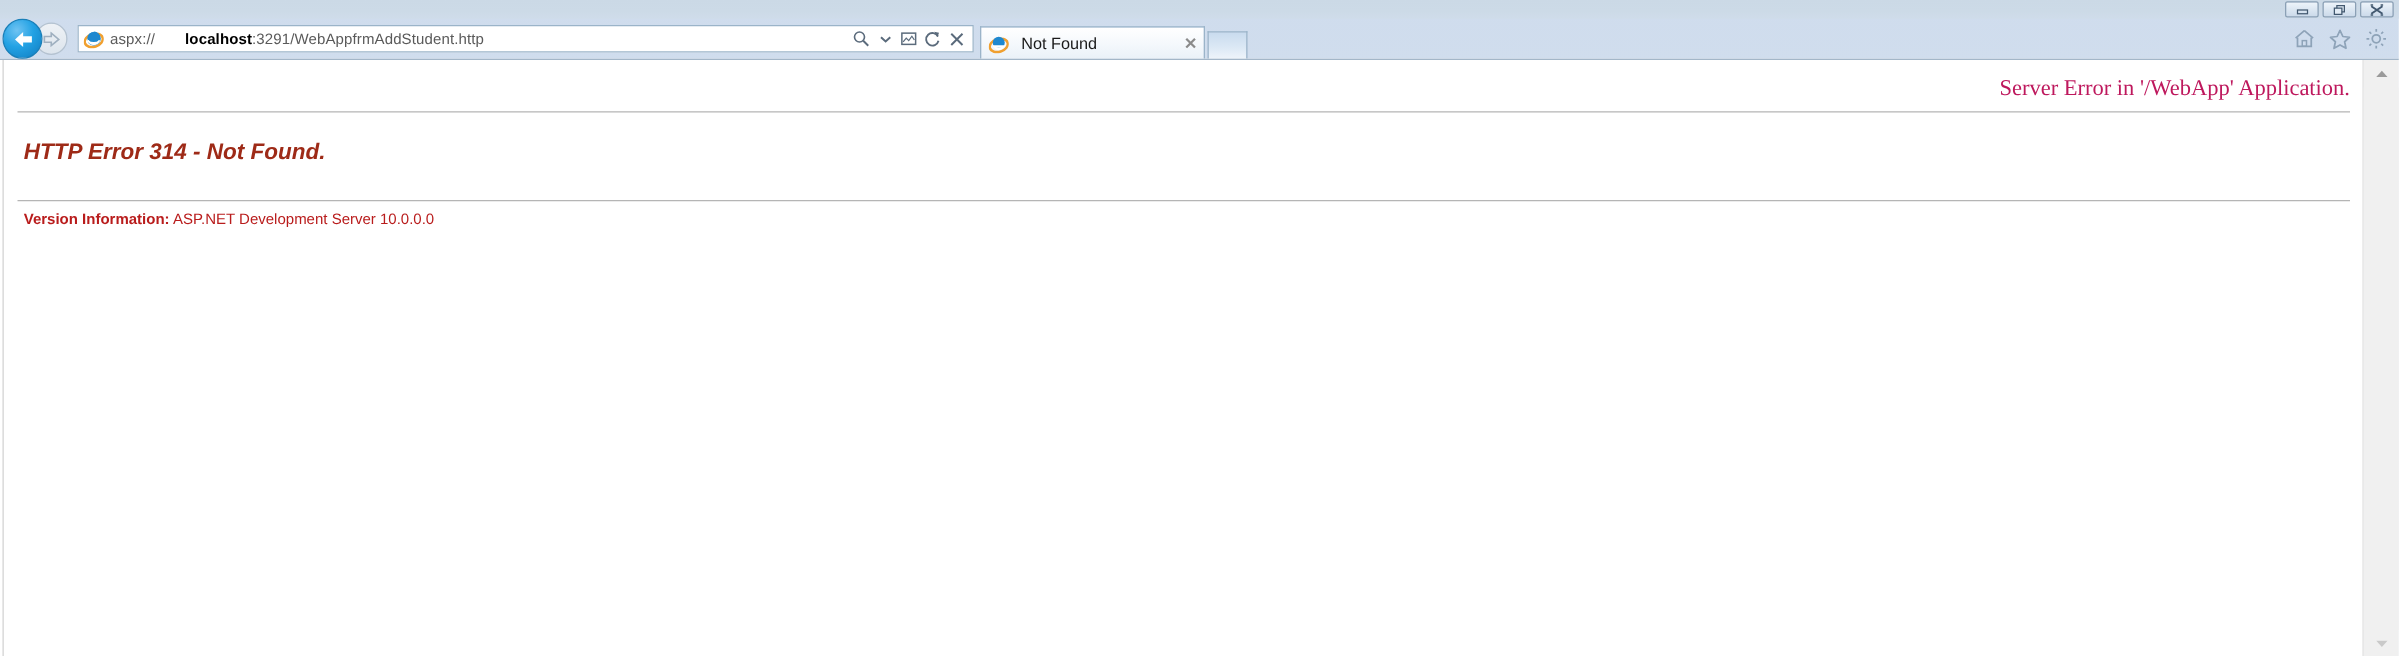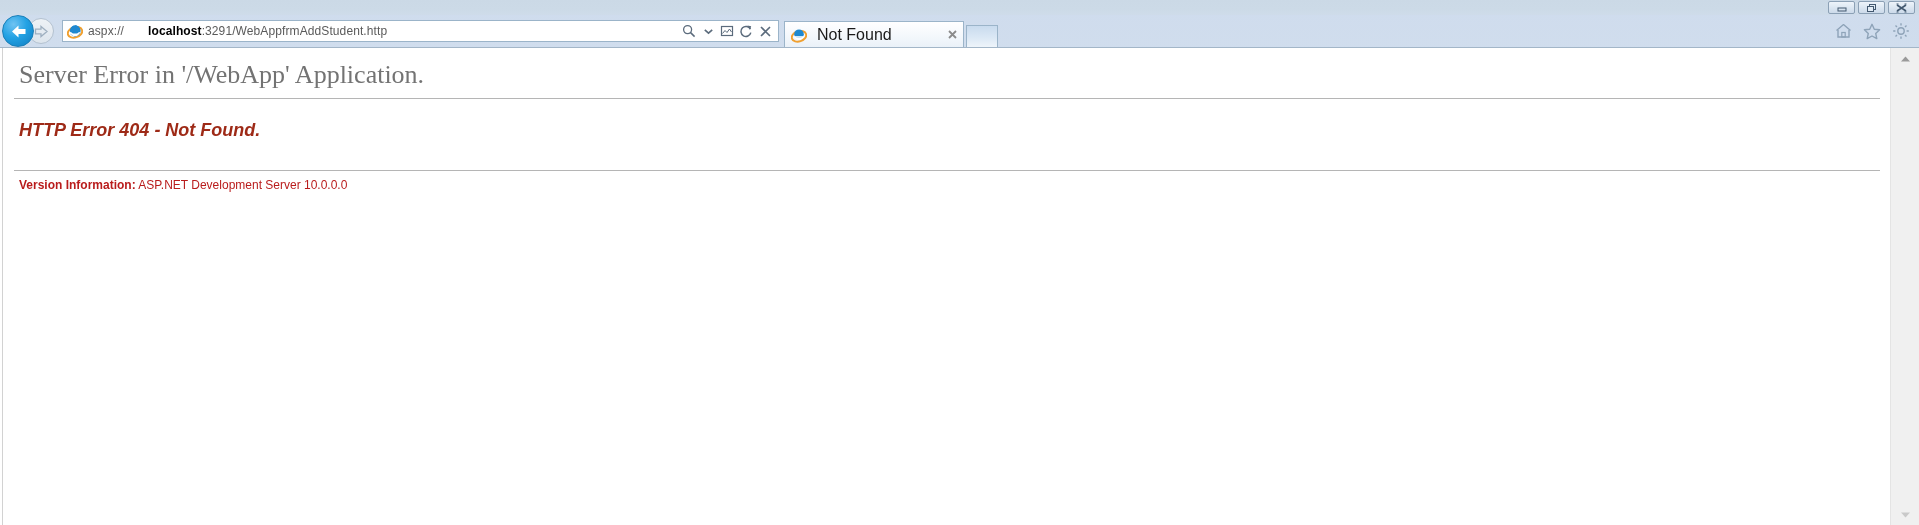--- a/index.html
+++ b/index.html
@@ -146,21 +146,21 @@
     height: 26px;
     background: linear-gradient(to bottom, #ffffff 0%, #f4f8fc 55%, #eaf1f8 100%);
     border: 1px solid #9bb4c9;
     border-bottom: none;
     box-sizing: border-box;
     display: flex;
     align-items: center;
     padding: 0 4px;
   }
   .tab-title {
-    font-size: 16px;
+    font-size: 13px;
     color: #1a1a1a;
     margin-left: 5px;
     flex: 1 1 auto;
     white-space: nowrap;
     overflow: hidden;
   }
   .tab-close {
     width: 14px;
     height: 14px;
     display: flex;
@@ -223,26 +223,27 @@
     top: 0;
     right: 29px;
     bottom: 0;
     background: #ffffff;
     padding: 0 10px;
     box-sizing: border-box;
   }
 
   .err-title {
     font-family: "Liberation Serif", serif;
-    font-size: 26px;
-    color: #737373;
+    font-size: 18px;
+    color: #be185d;
     font-weight: normal;
     margin: 0;
     padding: 12px 0 3px 5px;
     line-height: 1.15;
+    text-align: right;
   }
   .rule {
     border: none;
     border-top: 1px solid #b5b5b5;
     margin: 0;
     height: 0;
   }
   .rule.first { margin-top: 5px; }
   .err-sub {
     font-family: "Liberation Sans", sans-serif;
@@ -419,21 +420,21 @@
     </div>
 
   </div>
 
   <div class="viewport">
     <div class="page-edge-left"></div>
 
     <div class="content">
       <h1 class="err-title">Server Error in '/WebApp' Application.</h1>
       <hr class="rule first">
-      <h2 class="err-sub">HTTP Error 404 - Not Found.</h2>
+      <h2 class="err-sub">HTTP Error 314 - Not Found.</h2>
       <hr class="rule second">
       <div class="version-line"><span class="vlabel">Version Information:</span><span> ASP.NET Development Server 10.0.0.0</span></div>
     </div>
 
     <div class="vscroll">
       <div class="vscroll-btn">
         <svg width="11" height="8" viewBox="0 0 11 8">
           <path d="M5.5 1.5 L10 6.5 L1 6.5 Z" fill="#9a9a9a"></path>
         </svg>
       </div>

